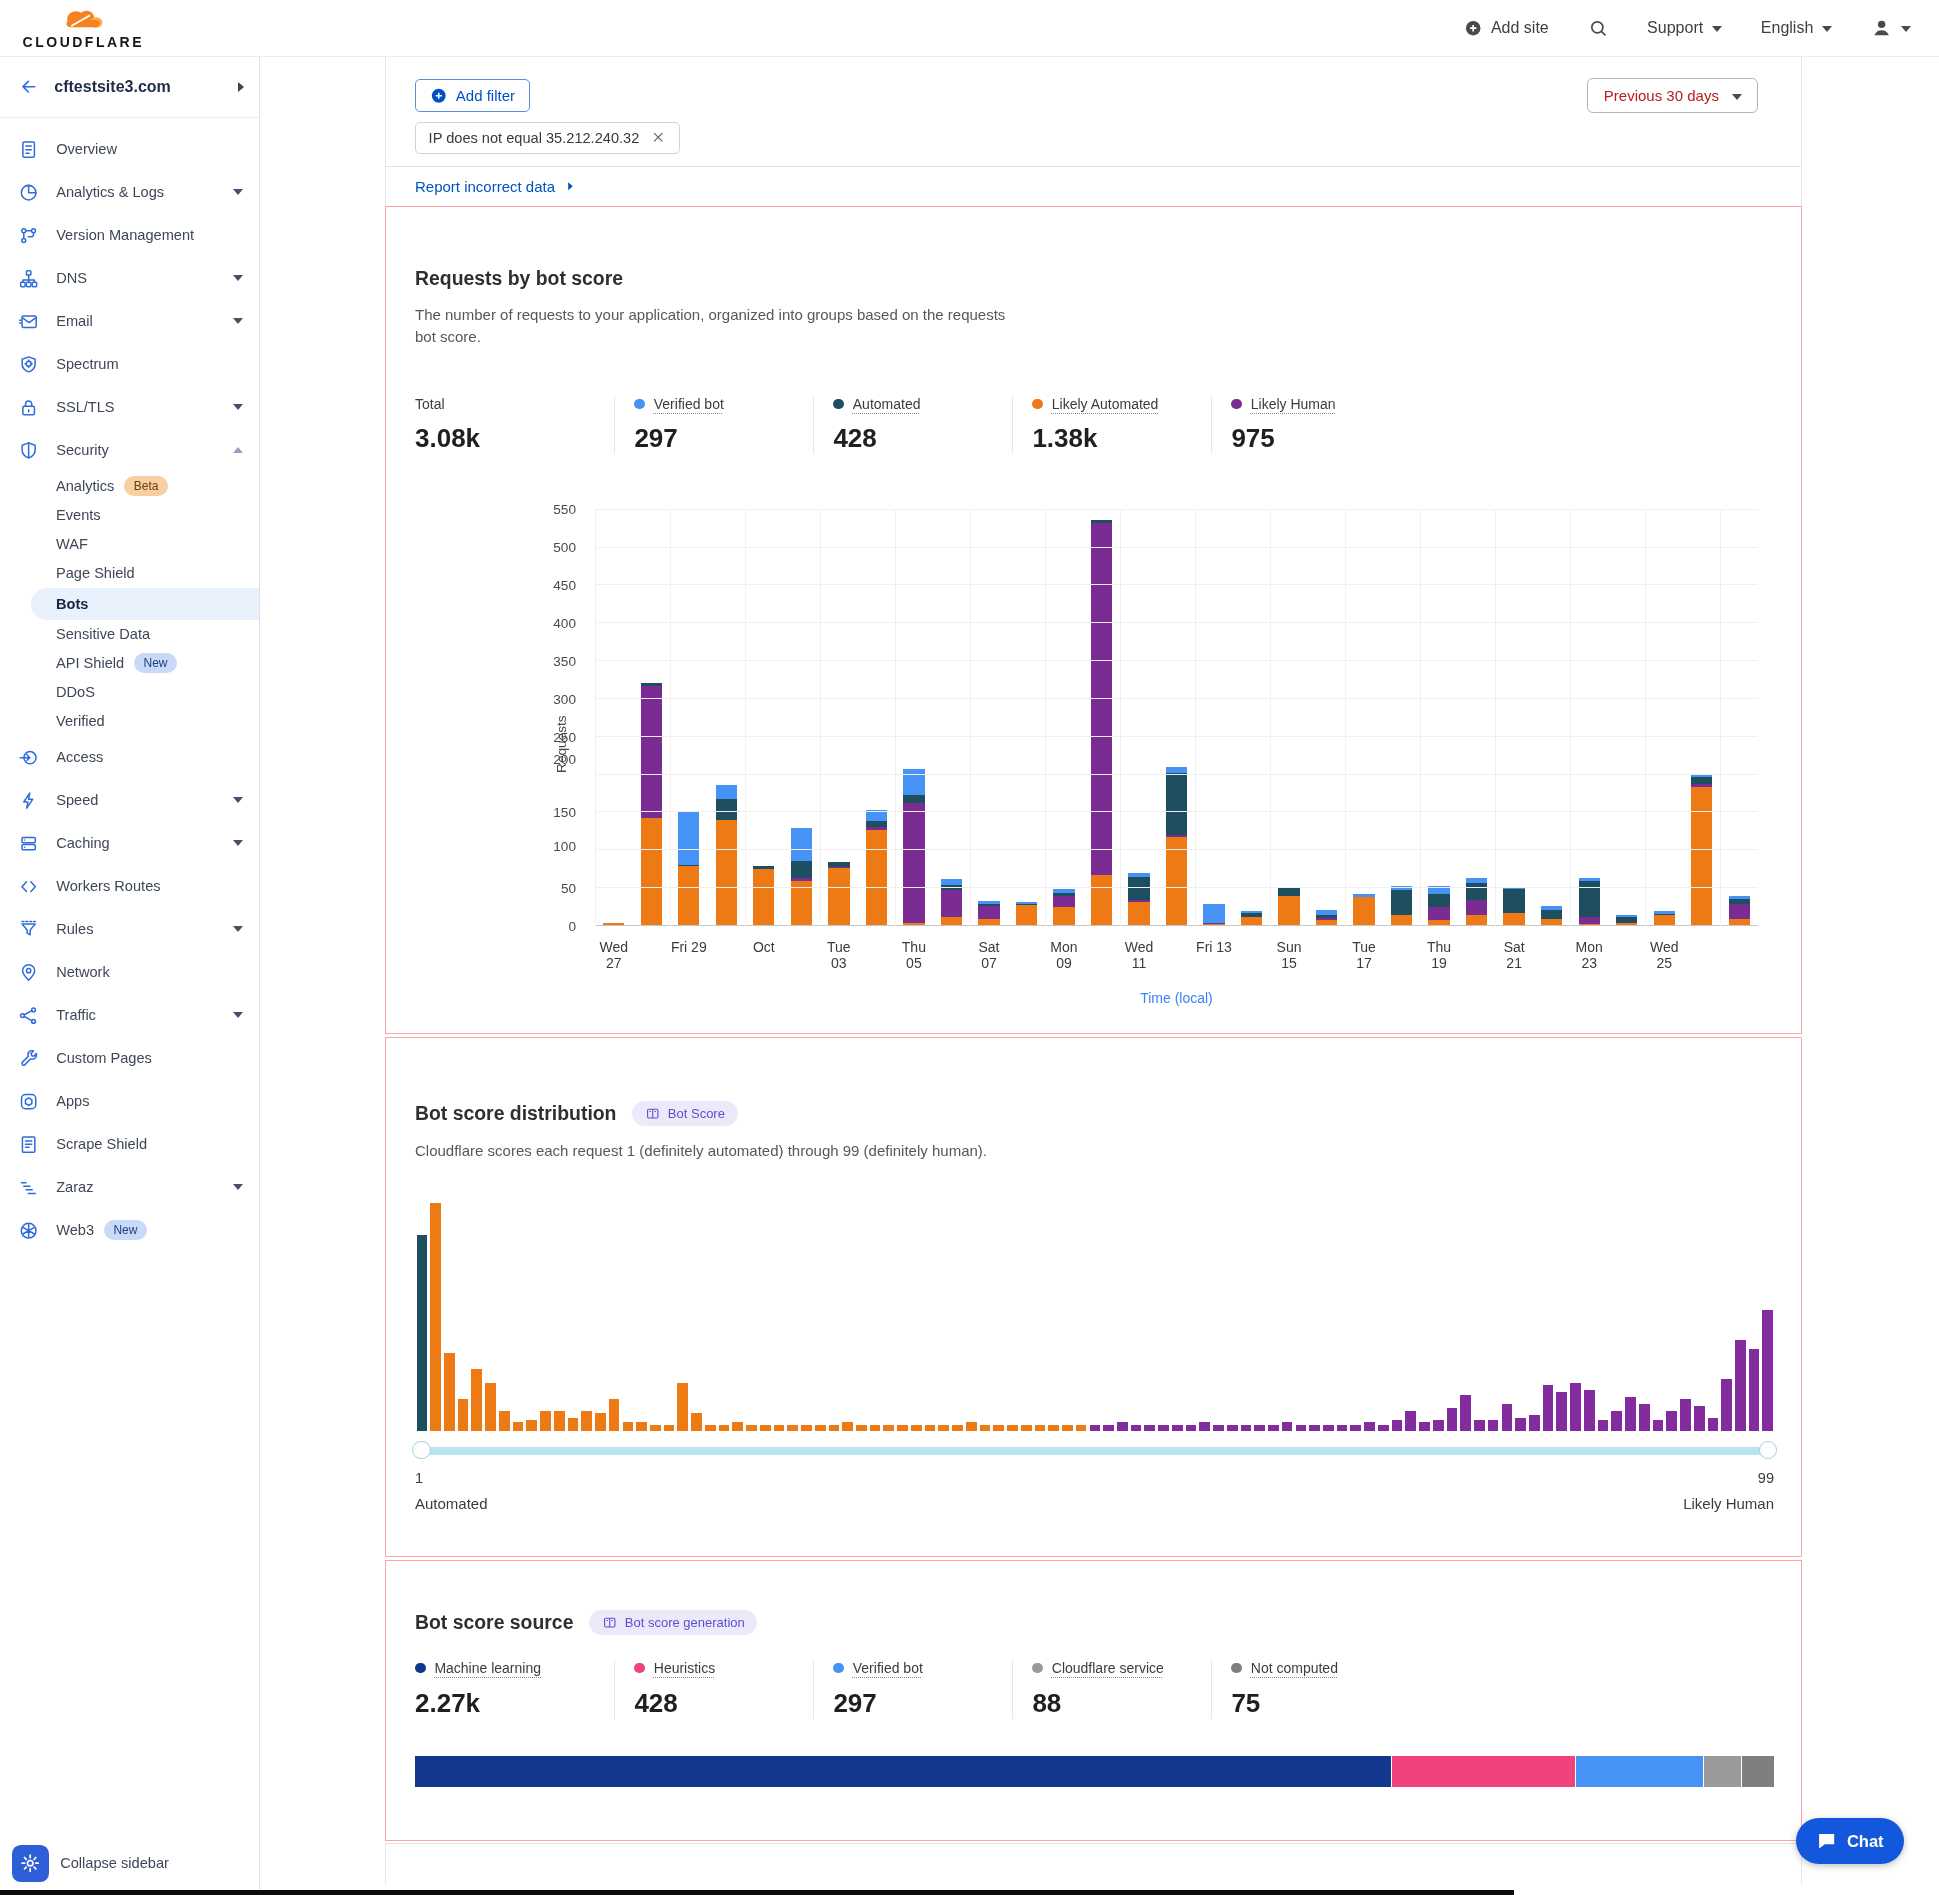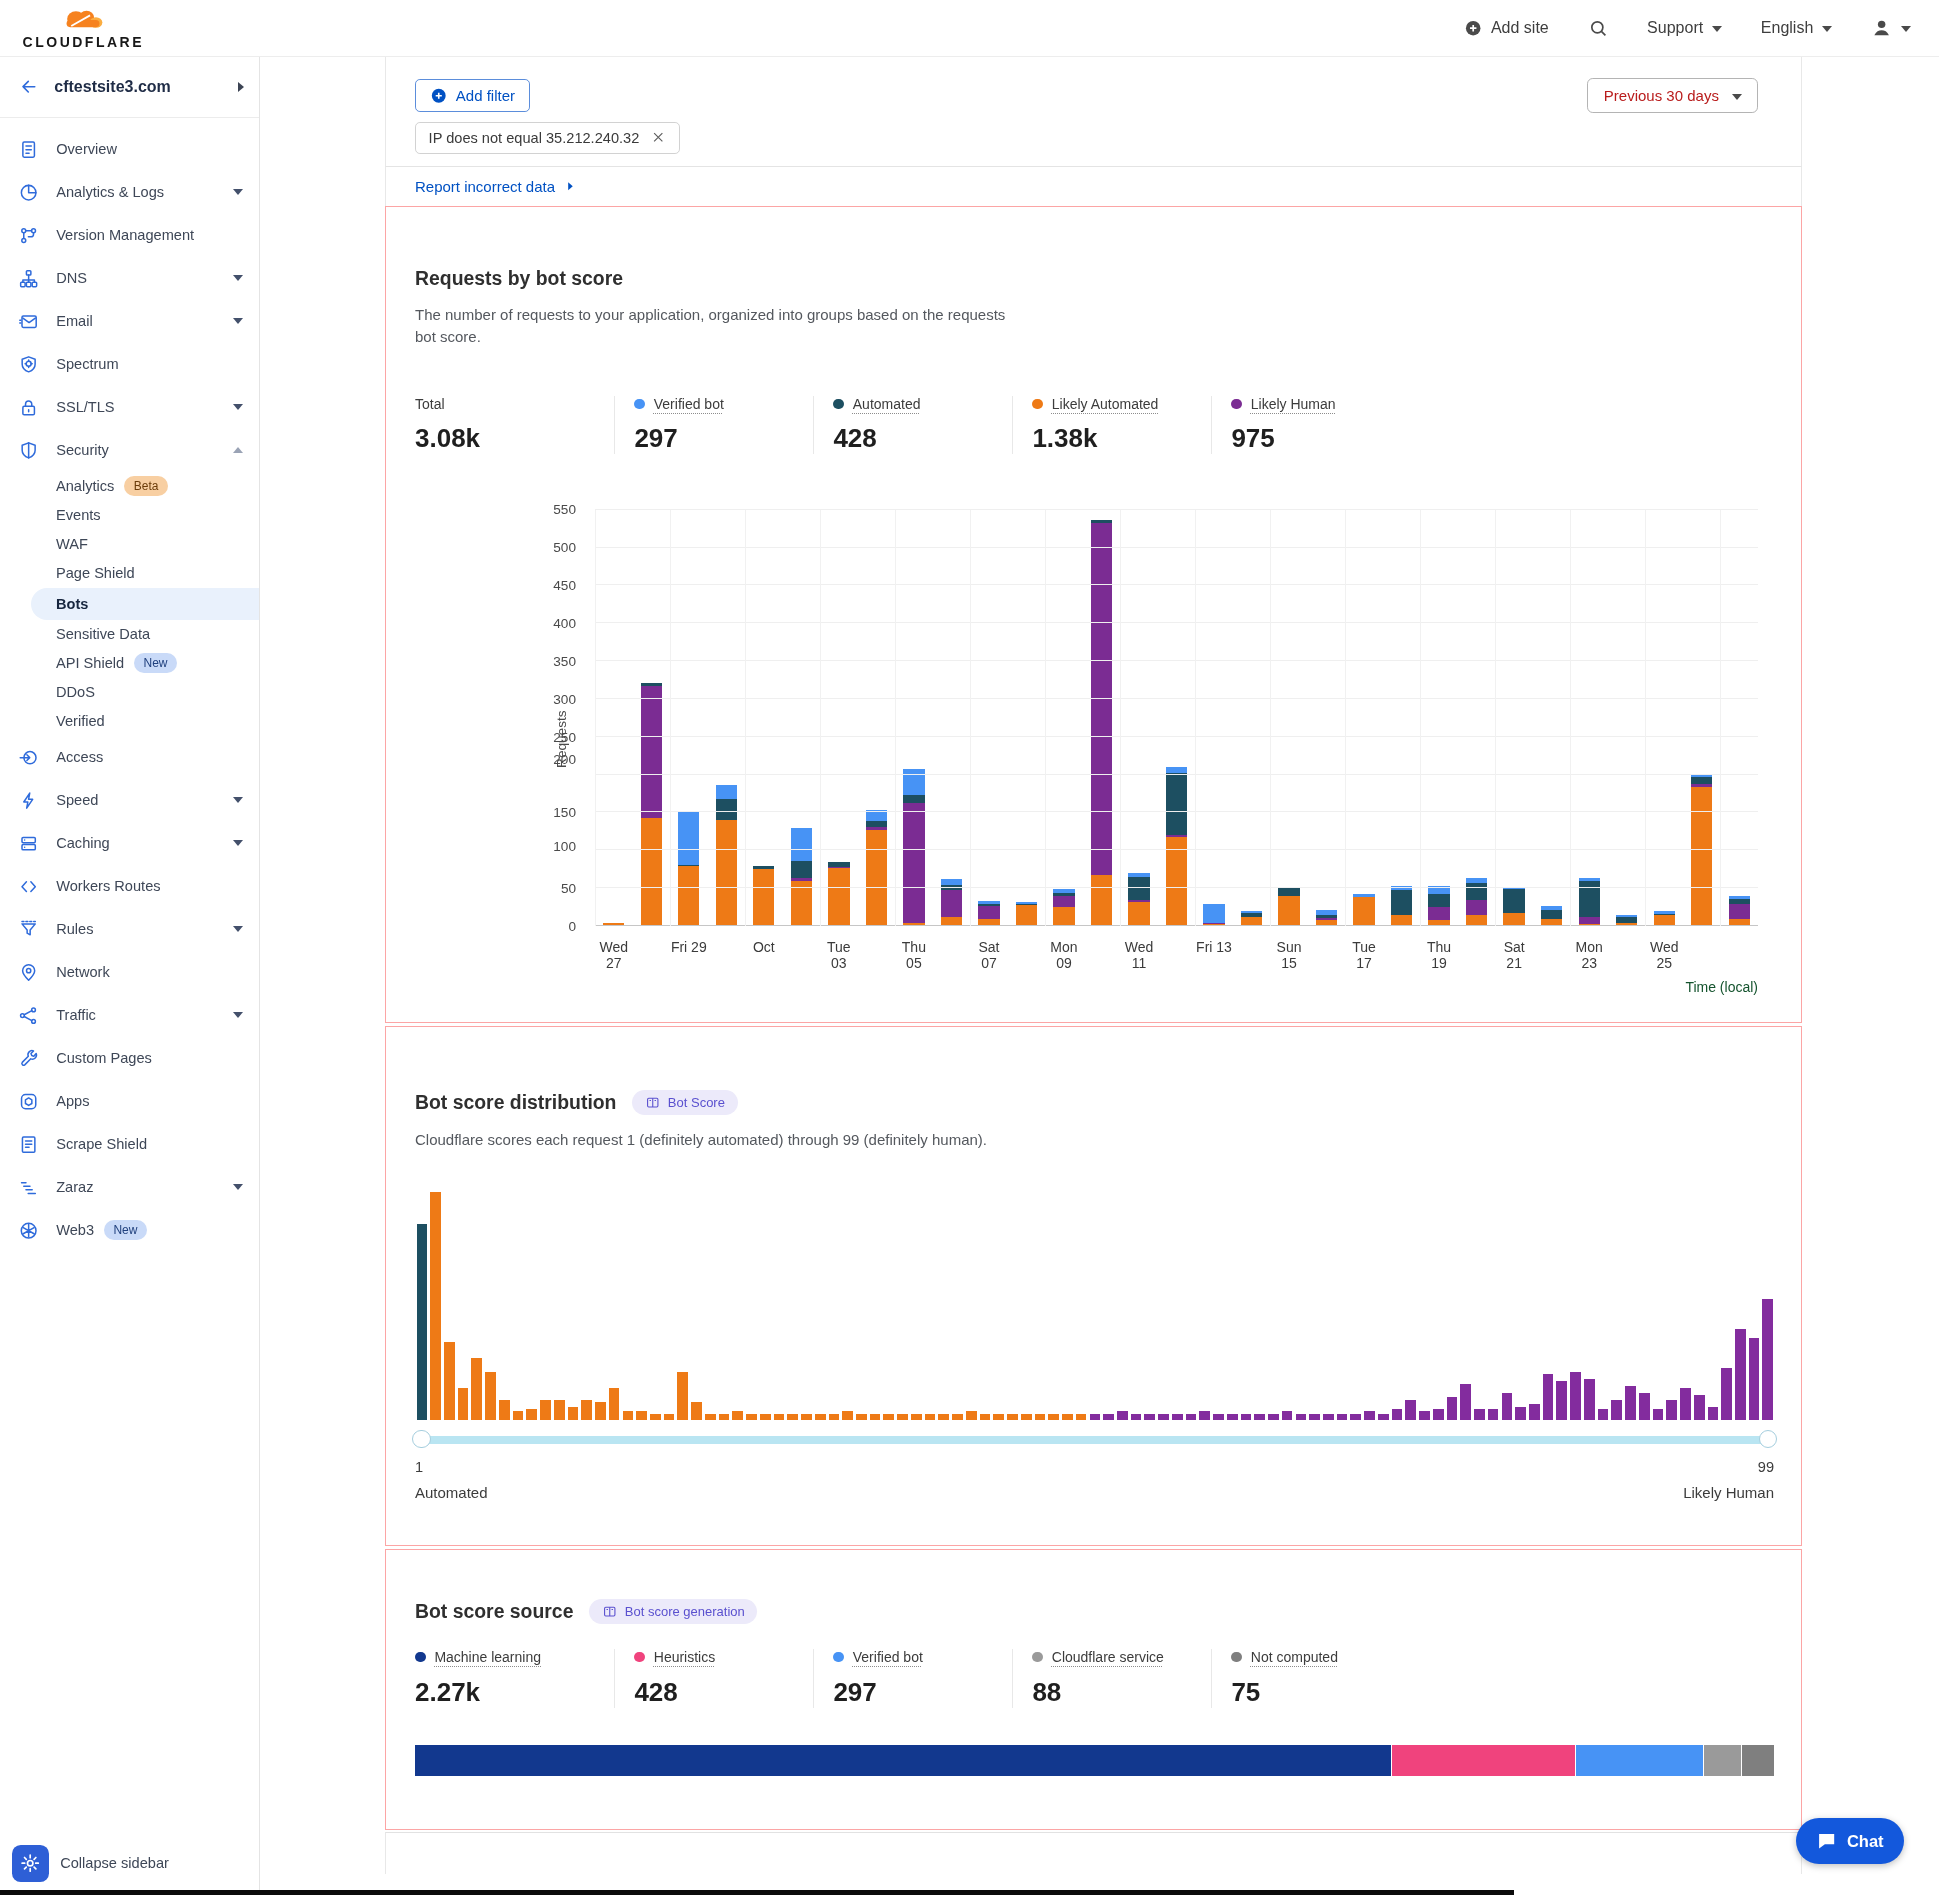--- a/index.html
+++ b/index.html
@@ -72,21 +72,21 @@
   .hline { position:absolute; left:0; right:0; height:1px; background:#efefef; }
   .hline.zero { background:#c6c6c6; }
   .vline { position:absolute; top:0; bottom:0; width:1px; background:#f1f1f1; }
   .yticks span { position:absolute; right:1182px; width:58px; text-align:right; font-size:13.6px; color:#4a4a4a; }
   .bars { position:absolute; left:0; right:0; top:0; bottom:0; display:flex; align-items:flex-end; }
   .slot { flex:1; display:flex; justify-content:center; }
   .stack { width:21.3px; display:flex; flex-direction:column-reverse; }
   .ylab { position:absolute; left:118px; top:50%; transform:rotate(-90deg) translateX(21.3px); transform-origin:center; font-size:13.6px; color:#4a4a4a; }
   .xticks { margin-left:180px; width:1163px; display:flex; margin-top:12.6px; }
   .xticks span { flex:1; text-align:center; font-size:14px; color:#3b3b3b; }
-  .xlab { margin-left:180px; width:1163px; text-align:right; font-size:14px; color:#14532d; margin-top:8px; }
+  .xlab { margin-left:180px; width:1163px; text-align:center; font-size:14px; color:#3b82f6; margin-top:19px; }
 
   
   .card-pad2 { padding:63px 29px 44px; }
   .hist { display:flex; align-items:flex-end; height:228px; width:1359px; margin-top:41px; }
   .hslot { flex:1; display:flex; justify-content:center; }
   .hbar { width:10.7px; }
   .slider { position:relative; height:7.8px; background:#b9e5f2; border-radius:3.9px; margin-top:15.5px; width:1359px; }
   .handle { position:absolute; width:18.4px; height:18.4px; border-radius:50%; background:#fff; border:1.9px solid #a5cede; top:-5.8px; cursor:pointer; }
   .handle.left { left:-2.9px; } .handle.right { right:-2.9px; }
   .slider-nums { display:flex; justify-content:space-between; font-size:14.6px; color:#3c3c3c; margin-top:15.5px; width:1359px; }

